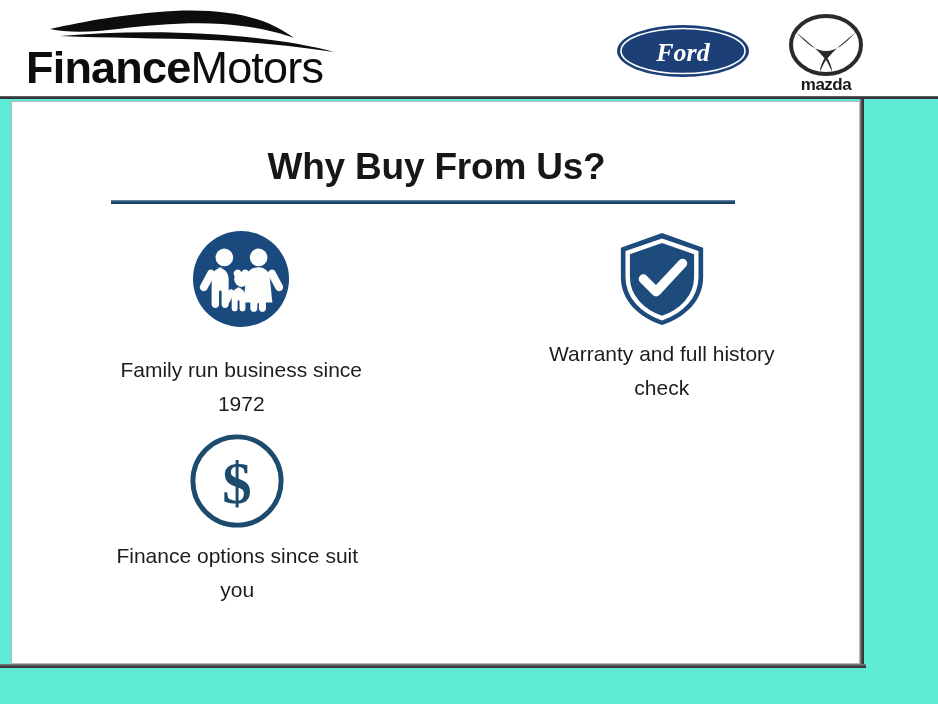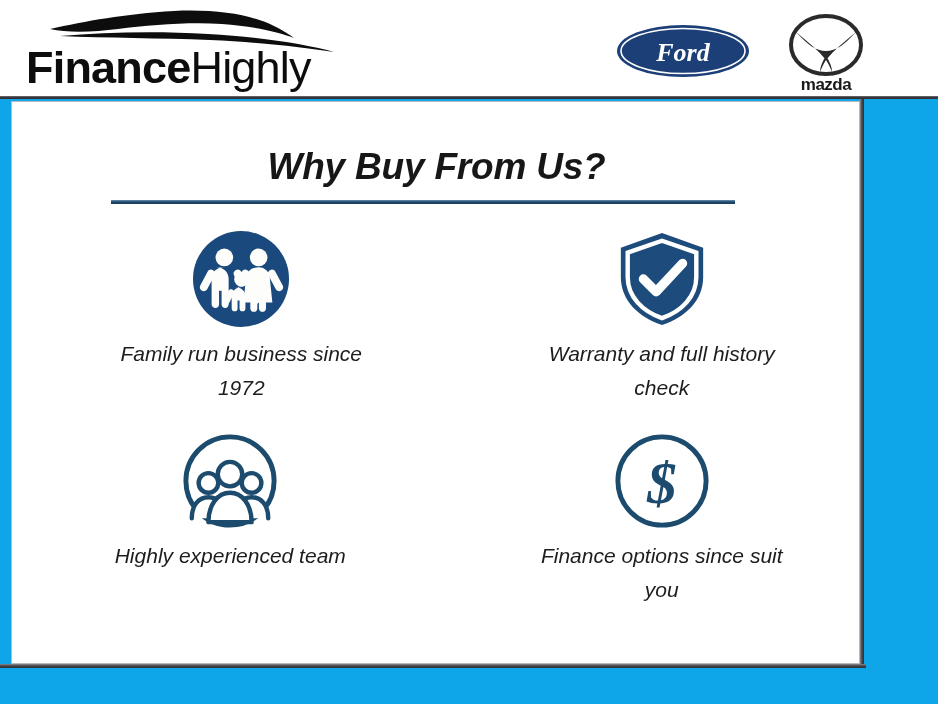--- a/index.html
+++ b/index.html
@@ -82,22 +82,21 @@
     background: linear-gradient(to bottom, #6f6f73 0%, #3a3a3e 50%, #2b2b2f 100%);
   }
 
   
   #slide-area {
     position: absolute;
     left: 0;
     top: 99px;
     width: 938px;
     height: 605px;
-    background: #0ea5e9;
-    font-style: italic;
+    background: #5eead4;
   }
   #slide-panel {
     position: absolute;
     left: 11px;
     top: 2px;
     width: 849px;
     height: 563px;
     background: #ffffff;
     border: 1px solid #b9b9bd;
     box-sizing: border-box;
@@ -164,39 +163,39 @@
   }
   .feature-label {
     margin-top: 9px;
     width: 280px;
     text-align: center;
     font-size: 21px;
     line-height: 34px;
     color: #1d1d1d;
   }
   
-  #cell-family  { padding-left: 34px; }
+  #cell-family  { padding-left: 34px; gap: 16px; }
   #cell-warranty{ padding-left: 26px; }
   #cell-team    { padding-left: 12px; }
   #cell-finance { padding-left: 26px; }
 </style>
 </head>
 <body>
 
 <div id="header">
 
   <div id="brand-logo">
     <svg id="car-silhouette" viewBox="0 0 290 44">
       <path d="M4 21 C40 13 78 6 128 3 C172 1 206 7 228 18 C238 23 244 27 248 30
                C232 24 206 18 176 16 C142 14 104 17 72 21 C48 24 22 25 4 21 Z" fill="#0d0d0d"></path>
       <path d="M14 28 C60 24 112 23 162 26 C214 29 258 36 288 44
                C254 39 212 34 164 32 C114 30 60 30 14 28 Z" fill="#0d0d0d"></path>
     </svg>
     <div id="wordmark">
-      <span class="wm-bold">Finance</span><span class="wm-light">Highly</span>
+      <span class="wm-bold">Finance</span><span class="wm-light">Motors</span>
     </div>
   </div>
 
   <svg id="ford-logo" viewBox="0 0 134 54">
     <ellipse cx="67" cy="27" rx="66" ry="26" fill="#1b3f76"></ellipse>
     <ellipse cx="67" cy="27" rx="62" ry="22.5" fill="none" stroke="#ffffff" stroke-width="1.6"></ellipse>
     <text x="67" y="37" text-anchor="middle" font-family="Liberation Serif, serif" font-size="26" font-style="italic" font-weight="700" fill="#ffffff">Ford</text>
   </svg>
 
   <svg id="mazda-logo" viewBox="0 0 92 82">
@@ -261,37 +260,20 @@
       <div class="feature-cell" id="cell-warranty">
         <svg class="feature-icon" viewBox="0 0 100 100">
           <path d="M50 3 L92 18 L92 48 C92 72 74 89 50 97 C26 89 8 72 8 48 L8 18 Z" fill="#1c4b7c"></path>
           <path d="M50 11 L85 23 L85 48 C85 68 70 83 50 90 C30 83 15 68 15 48 L15 23 Z" fill="none" stroke="#ffffff" stroke-width="4.5"></path>
           <path d="M50 16 L80 27 L80 48 C80 66 67 79 50 85.5 C33 79 20 66 20 48 L20 27 Z" fill="#1c4b7c"></path>
           <path d="M31 50 L44 63 L71 34" fill="none" stroke="#ffffff" stroke-width="9.5" stroke-linecap="round" stroke-linejoin="round"></path>
         </svg>
         <div class="feature-label">Warranty and full history check</div>
       </div>
 
-      <div class="feature-cell" id="cell-team">
-        <svg class="feature-icon" viewBox="0 0 100 100">
-          <circle cx="50" cy="50" r="45" fill="#ffffff" stroke="#1c4b6e" stroke-width="5"></circle>
-          <g fill="#ffffff" stroke="#1c4b6e" stroke-width="4.5" stroke-linejoin="round" stroke-linecap="round">
-
-            <circle cx="28" cy="52" r="10"></circle>
-            <path d="M11 88 C11 74 18.5 66.5 28 66.5 C37.5 66.5 45 74 45 88"></path>
-
-            <circle cx="72" cy="52" r="10"></circle>
-            <path d="M55 88 C55 74 62.5 66.5 72 66.5 C81.5 66.5 89 74 89 88"></path>
-
-            <circle cx="50" cy="43" r="12.5"></circle>
-            <path d="M28 92 C28 74 37.5 62 50 62 C62.5 62 72 74 72 92 Z"></path>
-          </g>
-        </svg>
-        <div class="feature-label">Highly experienced team</div>
-      </div>
 
       <div class="feature-cell" id="cell-finance">
         <svg class="feature-icon" viewBox="0 0 100 100">
           <circle cx="50" cy="50" r="45" fill="#ffffff" stroke="#1c4b6e" stroke-width="5"></circle>
           <text x="50" y="72" text-anchor="middle" font-family="Liberation Serif, serif" font-size="60" font-weight="700" fill="#1c4b6e">$</text>
         </svg>
         <div class="feature-label">Finance options since suit you</div>
       </div>
 
     </div>

